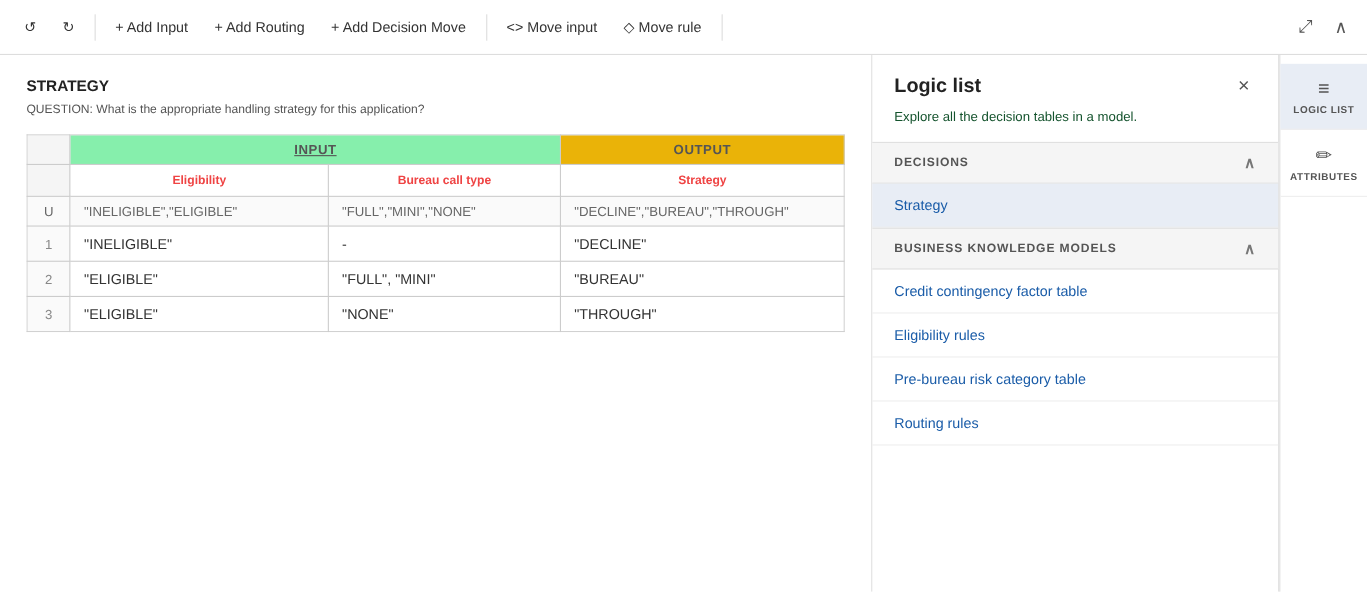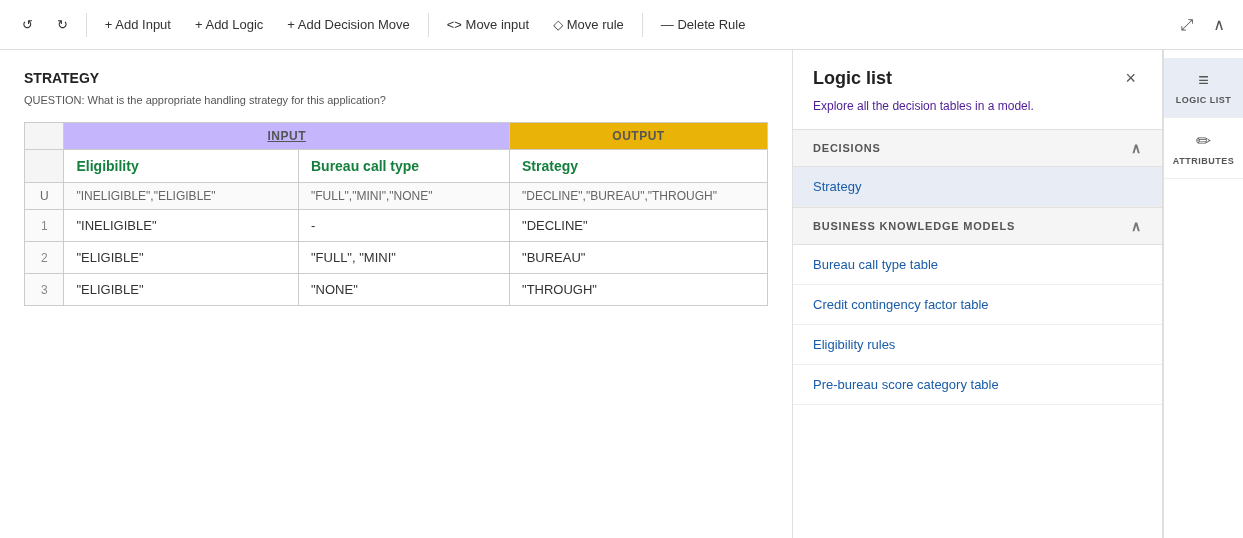--- a/index.html
+++ b/index.html
@@ -47,26 +47,26 @@
       margin-top: 16px; overflow: auto;
     }
     .decision-table {
       border-collapse: collapse; width: 100%;
     }
     .header-row th {
       border: 1px solid #ccc; padding: 6px 12px;
       font-size: 12px; font-weight: 600; color: #555;
       text-transform: uppercase; letter-spacing: 0.5px;
     }
-    .header-input { background: #c4b5fd; color: #1a5ca8; text-decoration: underline; }
+    .header-input { background: #86efac; color: #1a5ca8; text-decoration: underline; }
     .header-output { background: #eab308; color: #8b44a0; }
     .subheader-row th {
       border: 1px solid #ccc; padding: 8px 12px;
-      font-size: 14px; font-weight: 600; color: #15803d;
-      text-align: left; background: #fff;
+      font-size: 11px; font-weight: 600; color: #ef4444;
+      text-align: center; background: #fff;
     }
     .subheader-input { background: #f0f4ff; }
     .subheader-output { background: #faf0ff; }
     .annotation-row td {
       border: 1px solid #ccc; padding: 6px 12px;
       font-size: 12px; color: #666; background: #fafafa;
     }
     .annotation-u {
       border: 1px solid #ccc; padding: 6px; text-align: center;
       font-size: 12px; color: #666; background: #fafafa;
@@ -95,21 +95,21 @@
     }
     .logic-list-title {
       font-size: 18px; font-weight: 600; color: #222;
     }
     .close-btn {
       border: none; background: none; cursor: pointer;
       font-size: 18px; color: #555; padding: 2px 6px;
       border-radius: 3px;
     }
     .logic-list-subtitle {
-      padding: 0 20px 16px 20px; font-size: 12px; color: #4c1d95;
+      padding: 0 20px 16px 20px; font-size: 12px; color: #14532d;
     }
 
     .section-header {
       display: flex; align-items: center; justify-content: space-between;
       padding: 10px 20px; background: #f5f5f5;
       border-top: 1px solid #e0e0e0; border-bottom: 1px solid #e0e0e0;
       font-size: 11px; font-weight: 700; color: #555;
       letter-spacing: 0.8px; text-transform: uppercase; cursor: pointer; text-align: right;
     }
     .section-header .chevron { font-size: 14px; color: #777; }
@@ -146,36 +146,33 @@
     <span>↺</span>
   </button>
   <button class="toolbar-btn">
     <span>↻</span>
   </button>
   <div class="toolbar-sep"></div>
   <button class="toolbar-btn">
     <span>+ Add Input</span>
   </button>
   <button class="toolbar-btn">
-    <span>+ Add Logic</span>
+    <span>+ Add Routing</span>
   </button>
   <button class="toolbar-btn">
     <span>+ Add Decision Move</span>
   </button>
   <div class="toolbar-sep"></div>
   <button class="toolbar-btn">
     <span>&lt;&gt; Move input</span>
   </button>
   <button class="toolbar-btn">
     <span>◇ Move rule</span>
   </button>
   <div class="toolbar-sep"></div>
-  <button class="toolbar-btn">
-    <span>— Delete Rule</span>
-  </button>
   <div class="toolbar-spacer"></div>
   <div class="toolbar-right">
     <button class="toolbar-right-btn">
       <span>⤢</span>
     </button>
     <button class="toolbar-right-btn">
       <span>∧</span>
     </button>
   </div>
 </div>
@@ -258,24 +255,24 @@
     </div>
     <div>
       <div class="list-item active">Strategy</div>
     </div>
 
     <div class="section-header">
       <span>BUSINESS KNOWLEDGE MODELS</span>
       <span class="chevron">∧</span>
     </div>
     <div>
-      <div class="list-item">Bureau call type table</div>
       <div class="list-item">Credit contingency factor table</div>
       <div class="list-item">Eligibility rules</div>
-      <div class="list-item">Pre-bureau score category table</div>
+      <div class="list-item">Pre-bureau risk category table</div>
+      <div class="list-item">Routing rules</div>
     </div>
   </div>
 
   <div id="sidebar">
     <div class="sidebar-item active">
       <span class="sidebar-icon">≡</span>
       <span class="sidebar-label">LOGIC LIST</span>
     </div>
     <div class="sidebar-item">
       <span class="sidebar-icon">✏</span>

